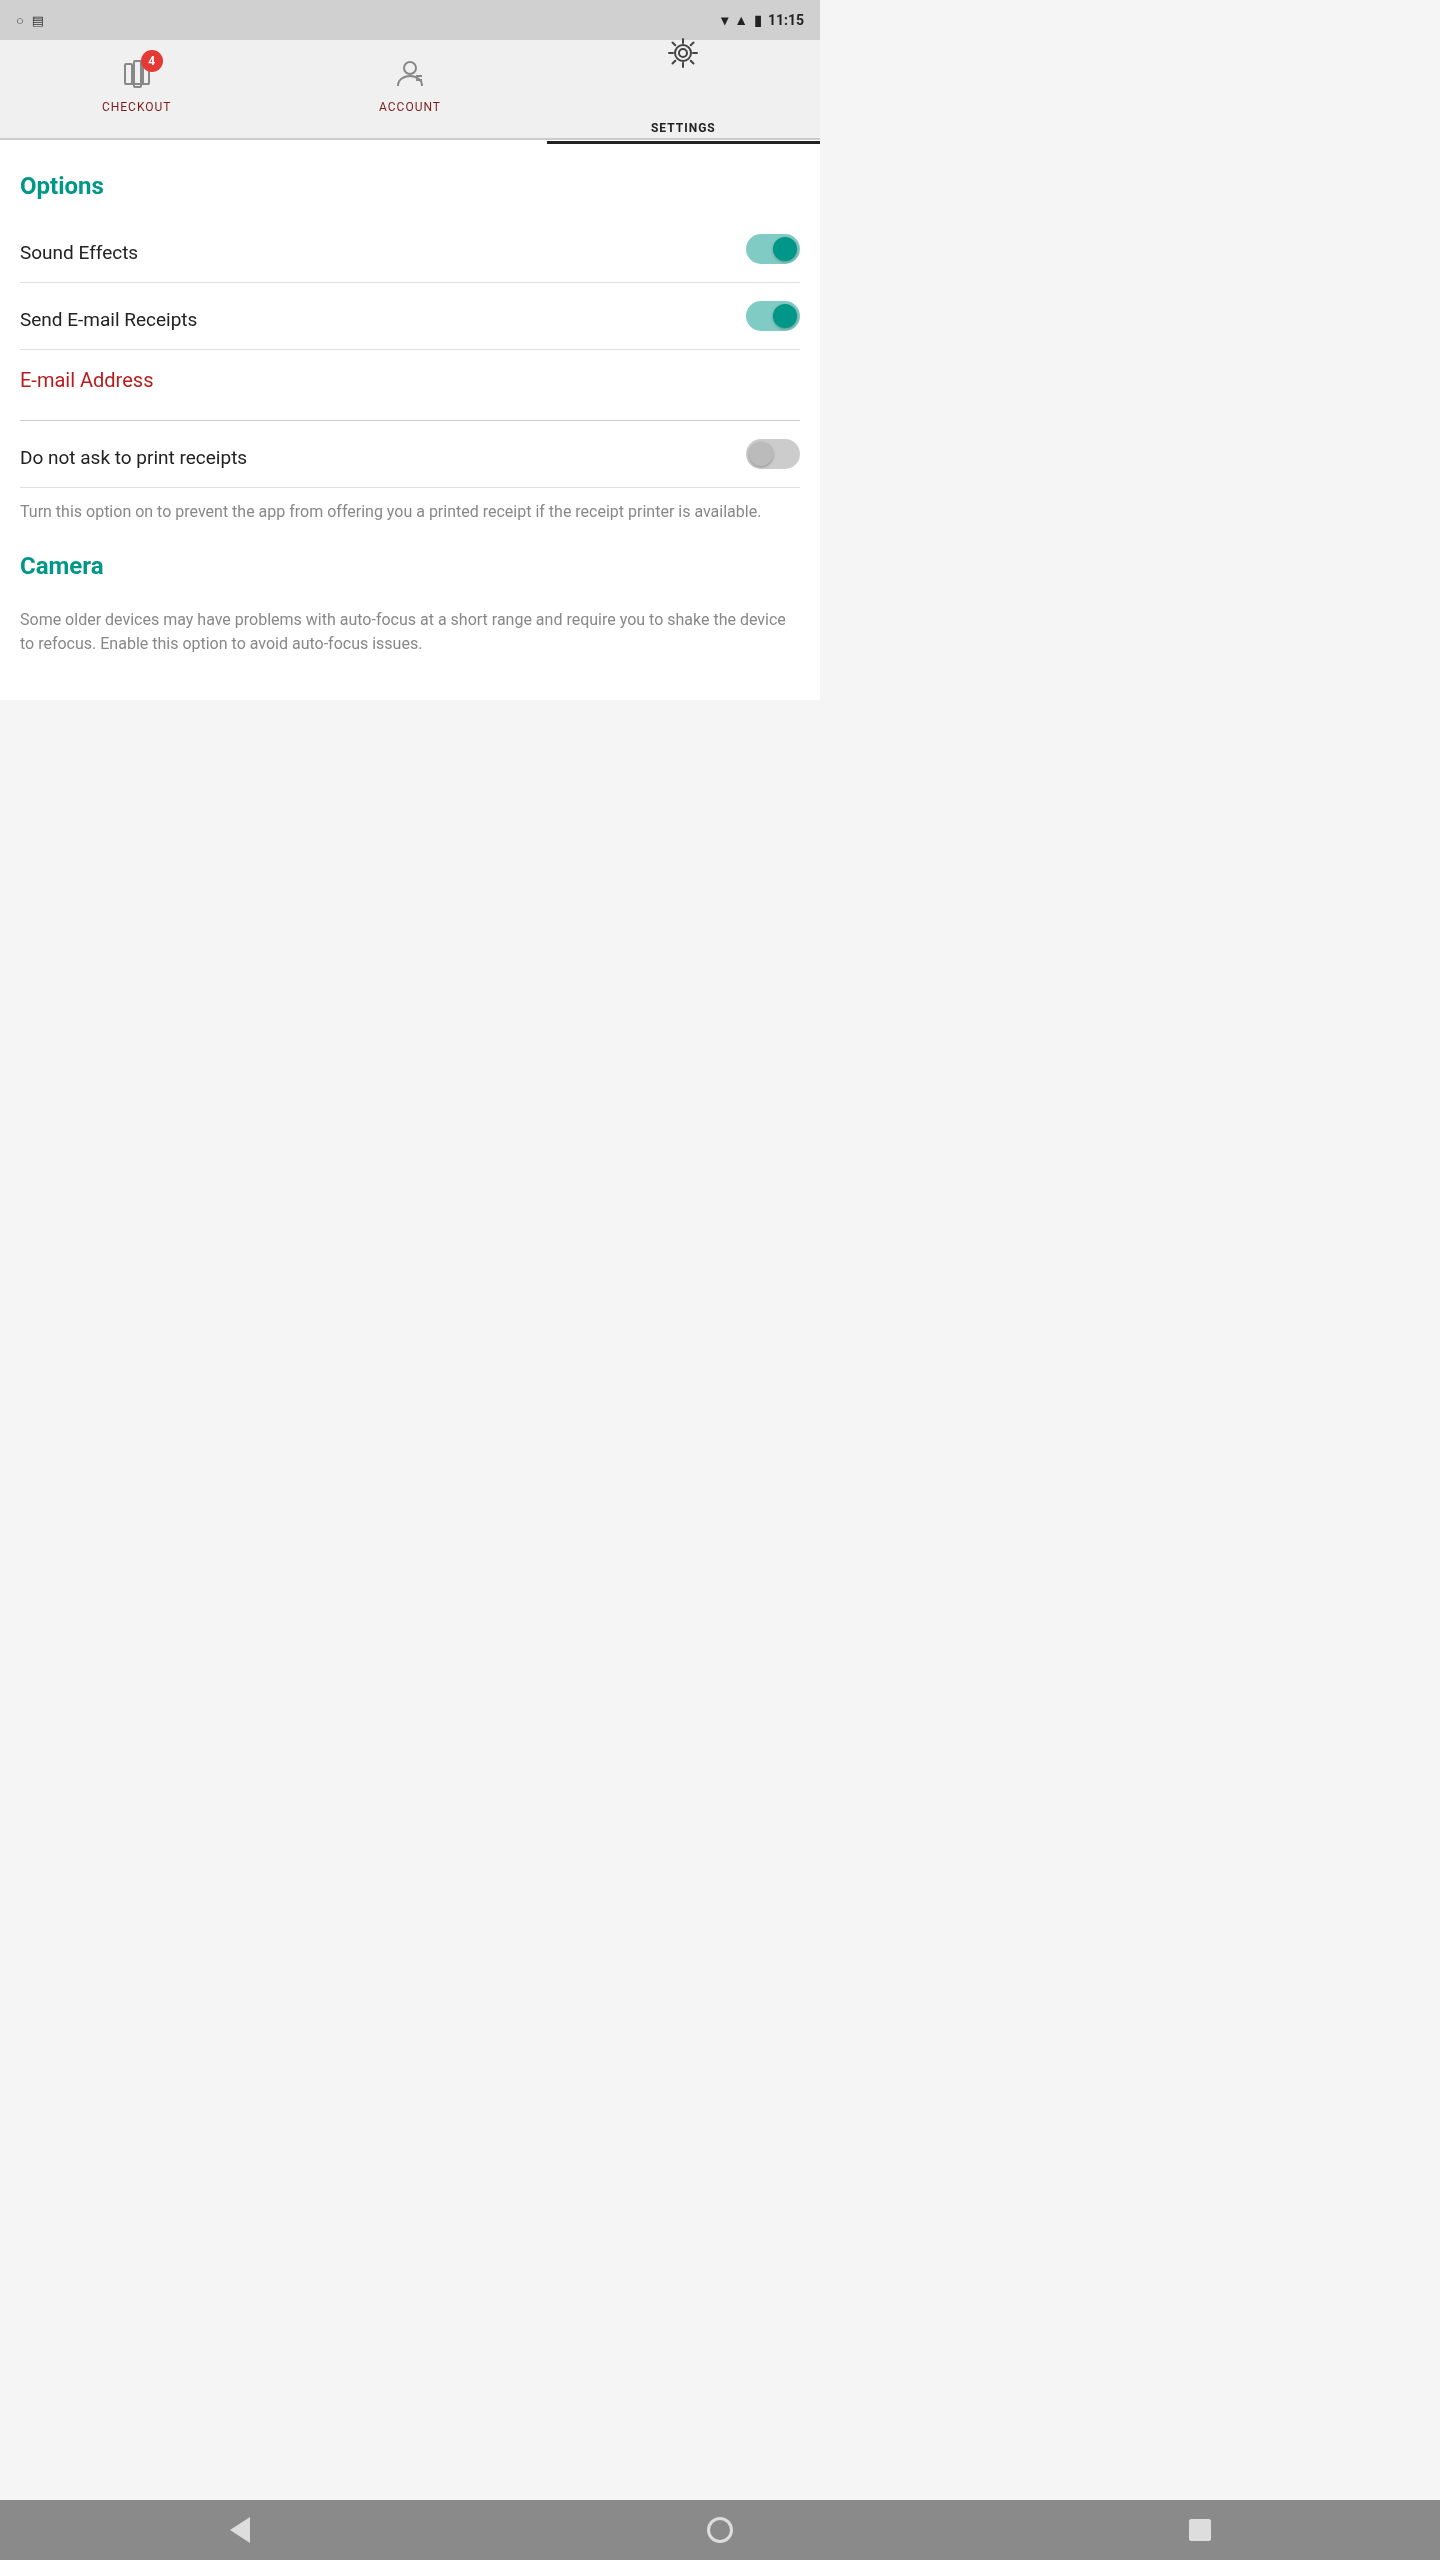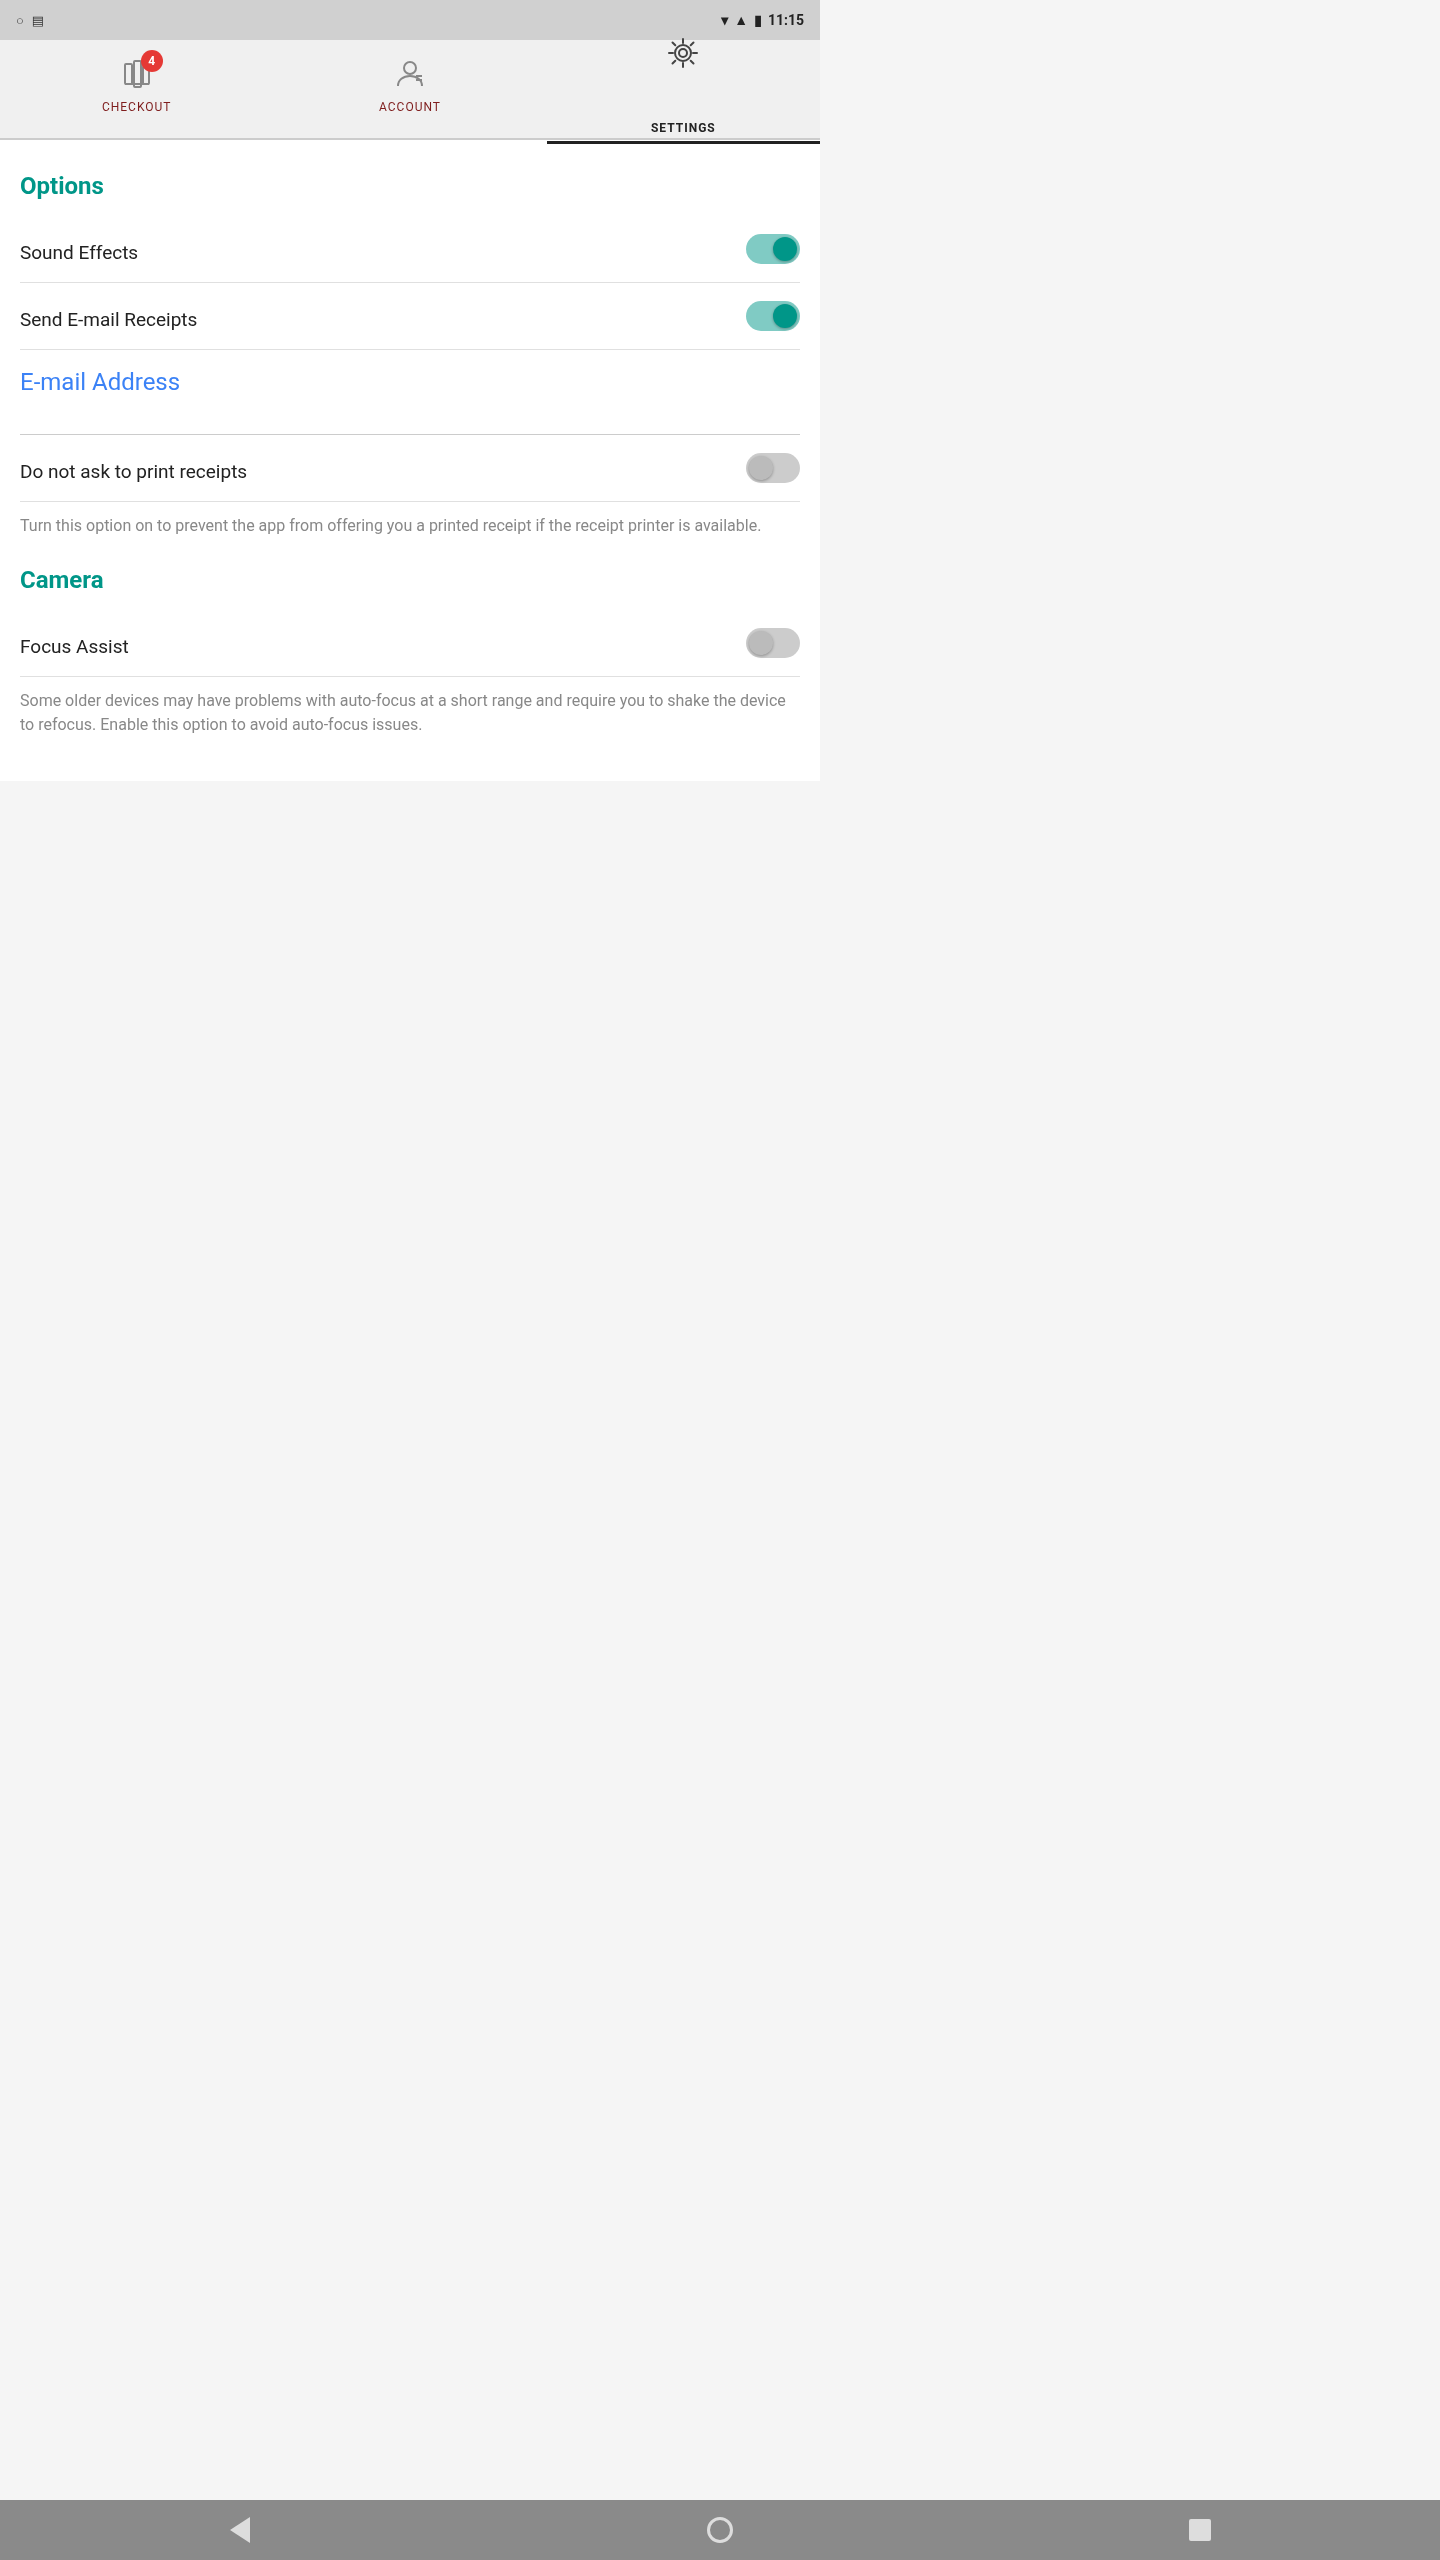--- a/index.html
+++ b/index.html
@@ -171,23 +171,22 @@
       color: #888;
       padding: 12px 0 20px 0;
       line-height: 1.5;
     }
 
     
     .email-row {
       padding: 18px 0 0 0;
     }
     .email-label {
-      font-size: 24px;
-      color: #3b82f6;
-      margin-bottom: 10px;
+      font-size: 20px;
+      color: #b91c1c;
     }
     .email-input {
       width: 100%;
       border: none;
       border-bottom: 1px solid #ccc;
       outline: none;
       font-size: 17px;
       padding: 4px 0;
       color: #555;
       background: transparent;
@@ -332,28 +331,20 @@
         </div>
       </div>
     </div>
 
     <div class="setting-description">Turn this option on to prevent the app from offering you a printed receipt if the receipt printer is available.</div>
   </div>
 
   <div>
     <div class="section-header">Camera</div>
 
-    <div class="setting-row">
-      <span class="setting-label">Focus Assist</span>
-      <div class="toggle">
-        <div class="toggle-track">
-          <div class="toggle-thumb"></div>
-        </div>
-      </div>
-    </div>
 
     <div class="setting-description">Some older devices may have problems with auto-focus at a short range and require you to shake the device to refocus. Enable this option to avoid auto-focus issues.</div>
   </div>
 
 </div>
 
 <div class="bottom-nav">
   <div class="bottom-nav-btn">
     <div class="back-triangle"></div>
   </div>

